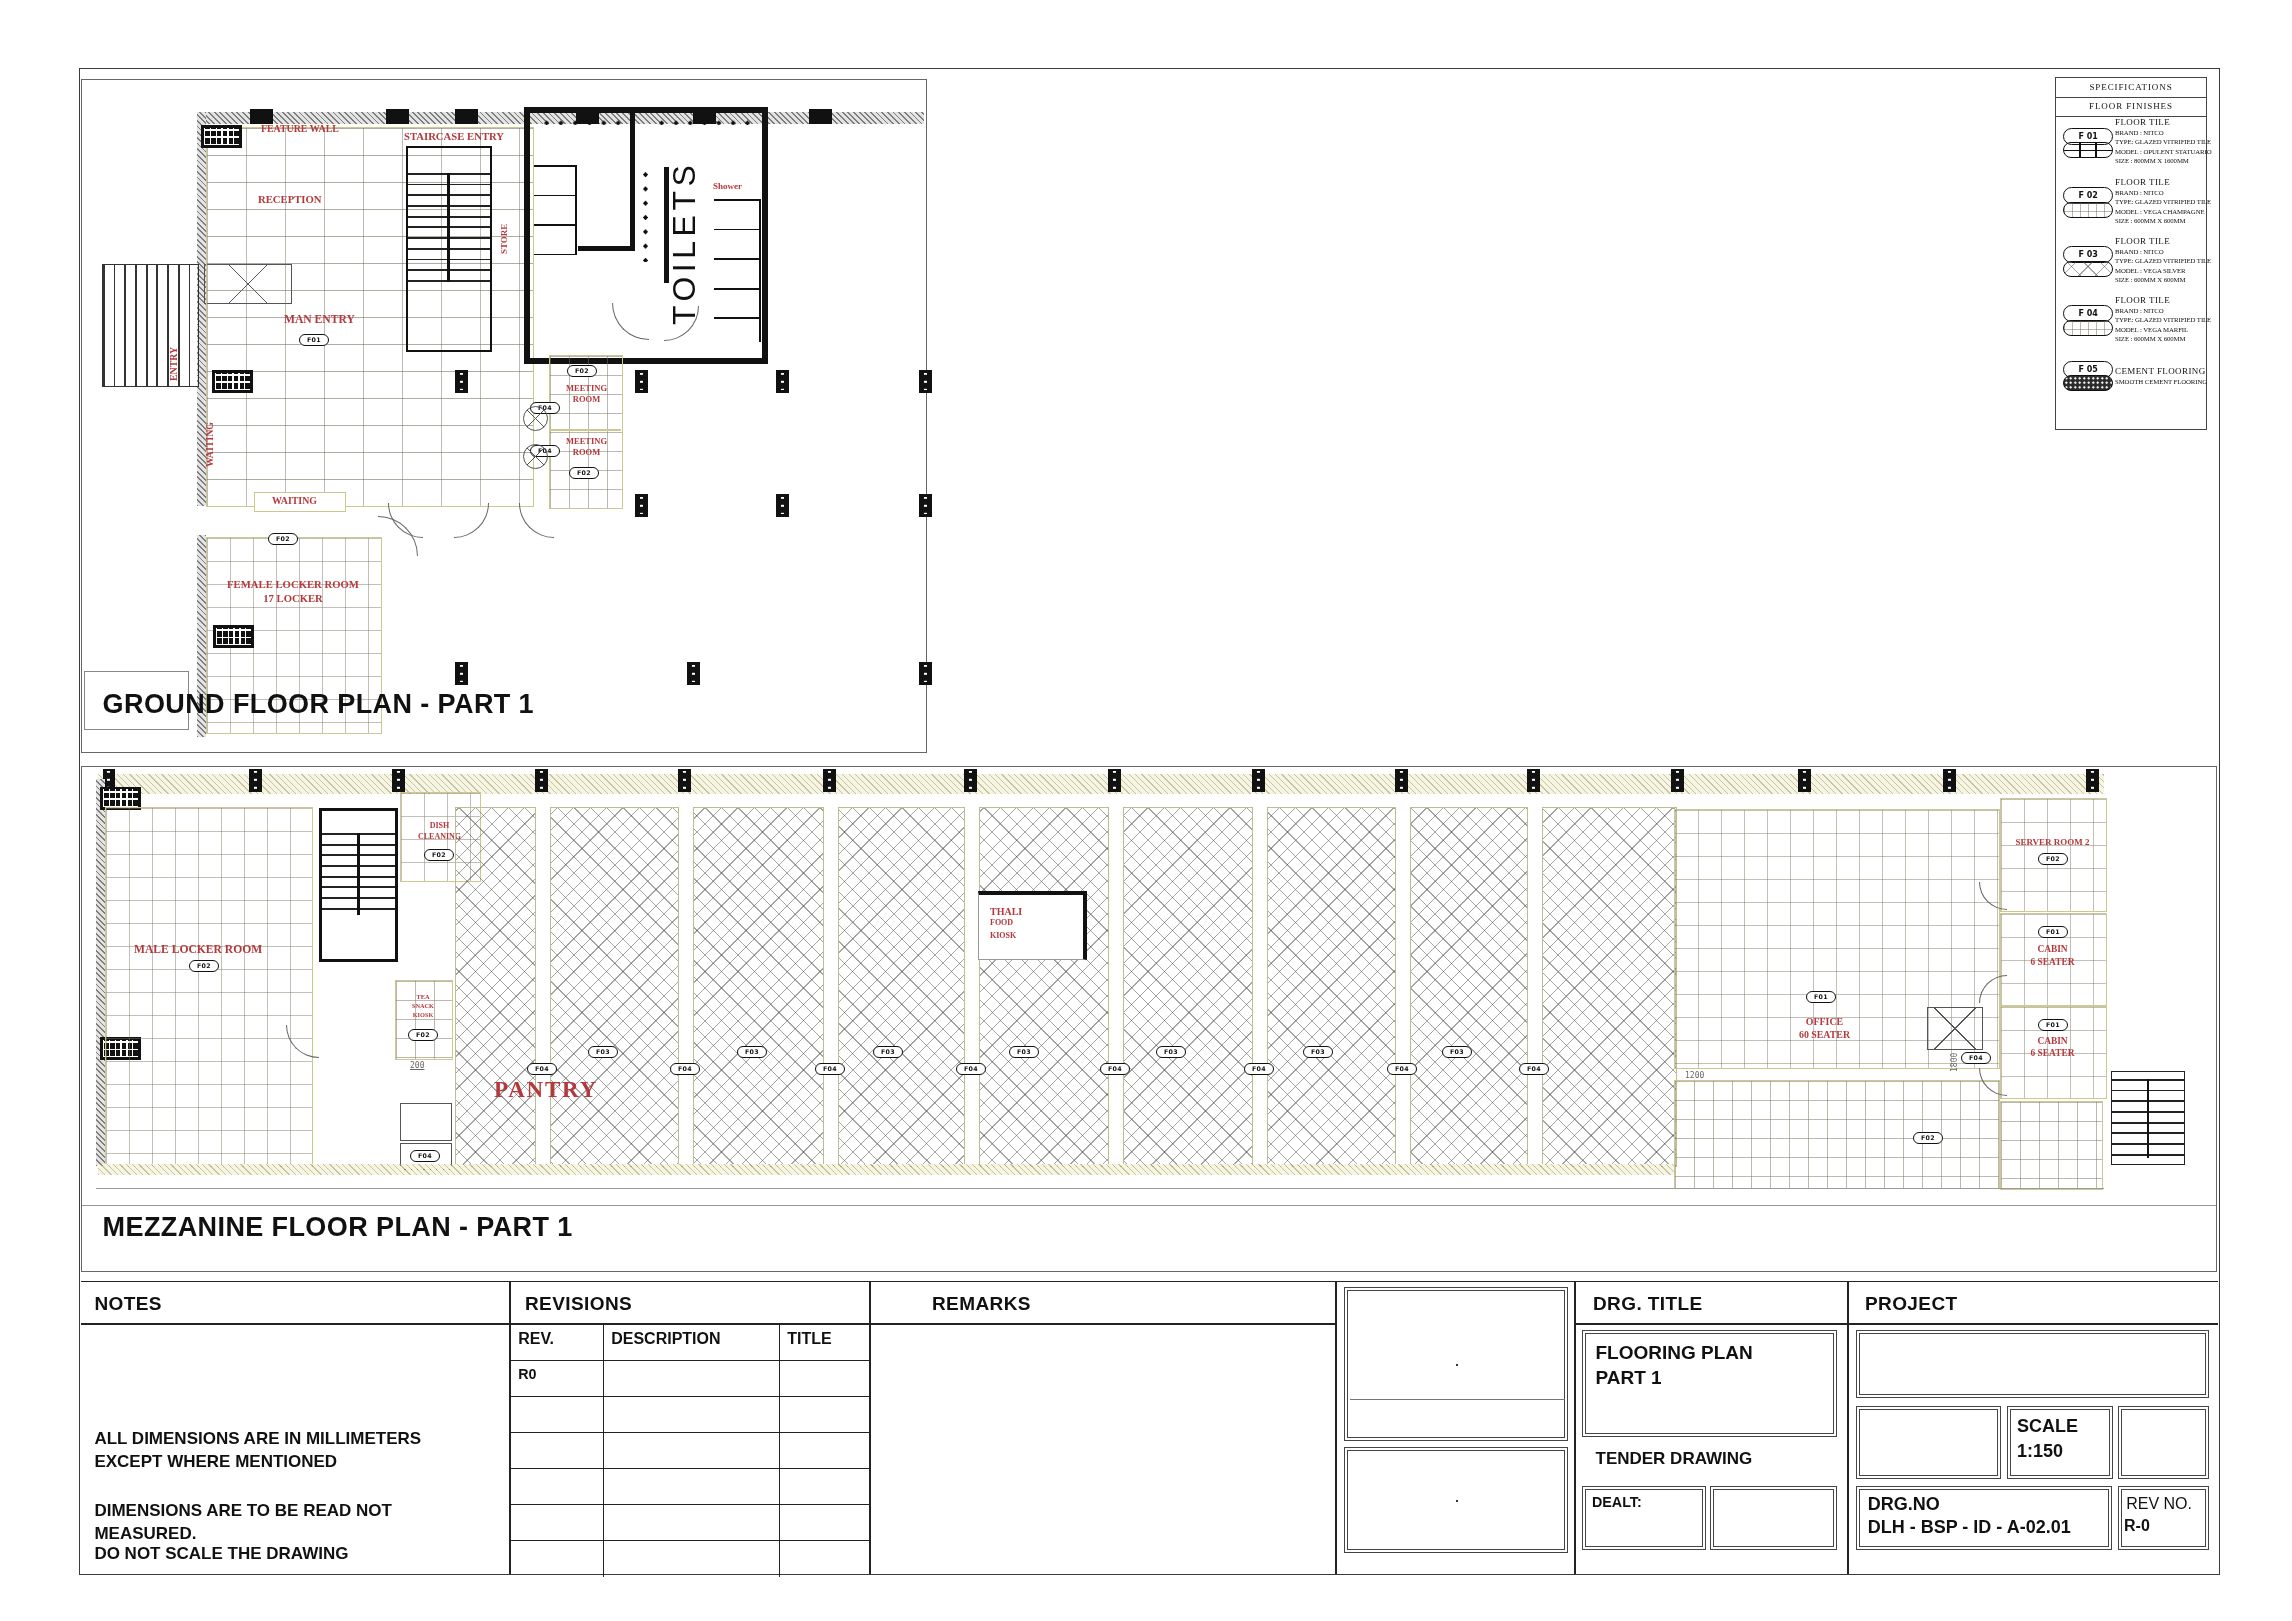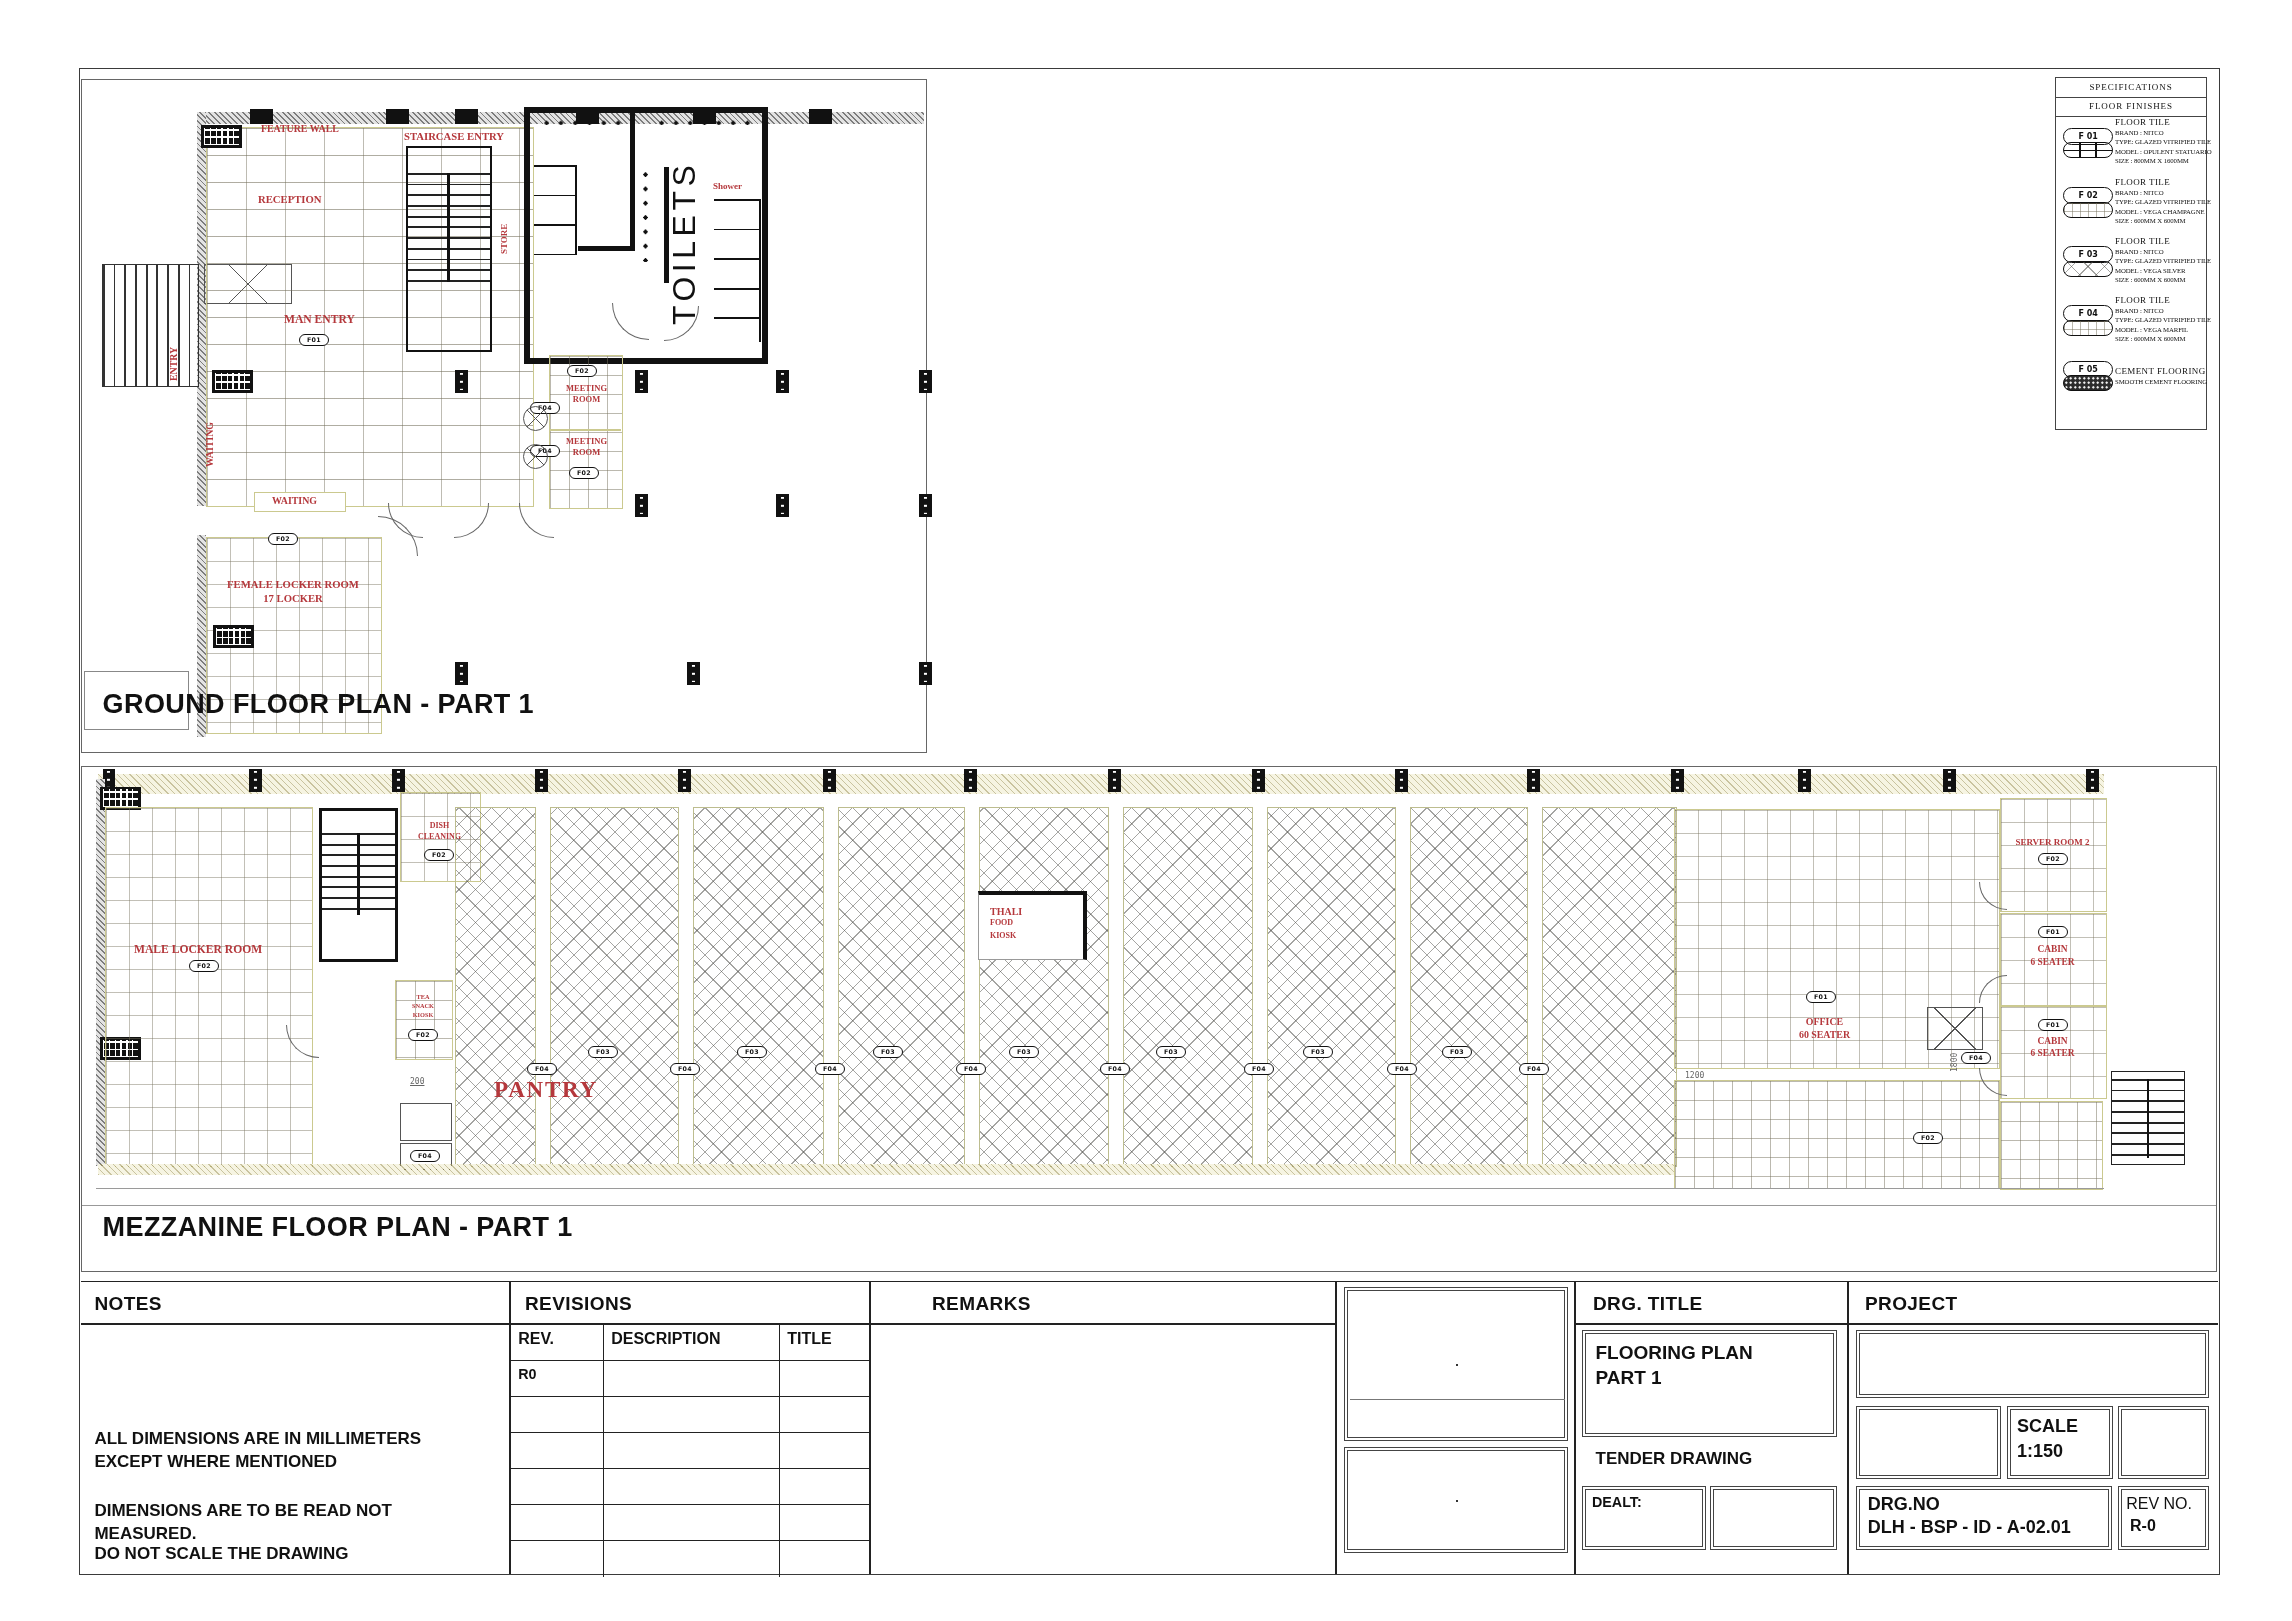--- a/index.html
+++ b/index.html
@@ -243,21 +243,21 @@
   <div class="abs red" style="left:321px;top:54px;width:73px;text-align:center;font-size:8px;">DISH</div>
   <div class="abs red" style="left:321px;top:65px;width:73px;text-align:center;font-size:8px;">CLEANING</div>
   <div class="pill" style="left:342px;top:82px;">F02</div>
   <div class="door" style="left:204px;top:258px;width:32px;height:32px;"></div>
 
   <div class="abs g3 khaki" style="left:313px;top:213px;width:56px;height:78px;"></div>
   <div class="abs red" style="left:315px;top:226px;width:52px;text-align:center;font-size:6.3px;">TEA</div>
   <div class="abs red" style="left:315px;top:235px;width:52px;text-align:center;font-size:6.3px;">SNACK</div>
   <div class="abs red" style="left:315px;top:244px;width:52px;text-align:center;font-size:6.3px;">KIOSK</div>
   <div class="pill" style="left:326px;top:262px;">F02</div>
-  <div class="abs dim" style="left:328px;top:310px;text-decoration:underline;">200</div>
+  <div class="abs dim" style="left:328px;top:294px;text-decoration:underline;">200</div>
   <div class="abs b" style="left:318px;top:336px;width:50px;height:36px;"></div>
   <div class="abs b" style="left:318px;top:376px;width:50px;height:25px;"></div>
   <div class="pill" style="left:328px;top:383px;">F04</div>
 
   <div class="abs xh" style="left:373px;top:40px;width:1220px;height:358px;border:0.9px solid #bdbd8f;"></div>
   <div class="abs" style="left:453px;top:40px;width:14.3px;height:358px;background:#fff;border-left:0.9px solid #bdbd8f;border-right:0.9px solid #bdbd8f;"></div>
   <div class="abs" style="left:596px;top:40px;width:14.3px;height:358px;background:#fff;border-left:0.9px solid #bdbd8f;border-right:0.9px solid #bdbd8f;"></div>
   <div class="abs" style="left:741px;top:40px;width:14.3px;height:358px;background:#fff;border-left:0.9px solid #bdbd8f;border-right:0.9px solid #bdbd8f;"></div>
   <div class="abs" style="left:882px;top:40px;width:14.3px;height:358px;background:#fff;border-left:0.9px solid #bdbd8f;border-right:0.9px solid #bdbd8f;"></div>
   <div class="abs" style="left:1026px;top:40px;width:14.3px;height:358px;background:#fff;border-left:0.9px solid #bdbd8f;border-right:0.9px solid #bdbd8f;"></div>
@@ -393,16 +393,16 @@
     <div class="abs" style="left:9px;top:9px;font-weight:700;font-size:18px;">SCALE</div>
     <div class="abs" style="left:9px;top:34px;font-weight:700;font-size:18px;">1:150</div>
   </div>
   <div class="abs dbl" style="left:2037px;top:124px;width:91px;height:73px;"></div>
   <div class="abs dbl" style="left:1775px;top:204px;width:256px;height:64px;">
     <div class="abs" style="left:10.7px;top:7.2px;font-weight:700;font-size:18px;">DRG.NO</div>
     <div class="abs" style="left:10.7px;top:30px;font-weight:700;font-size:18px;white-space:nowrap;">DLH - BSP - ID - A-02.01</div>
   </div>
   <div class="abs dbl" style="left:2037px;top:204px;width:91px;height:64px;">
     <div class="abs" style="left:7.2px;top:8px;font-weight:400;font-size:16px;white-space:nowrap;">REV NO.</div>
-    <div class="abs" style="left:11px;top:30px;font-weight:700;font-size:16px;">R-0</div>
+    <div class="abs" style="left:5px;top:30px;font-weight:700;font-size:16px;">R-0</div>
   </div>
 </div>
 
 
 </body></html>

